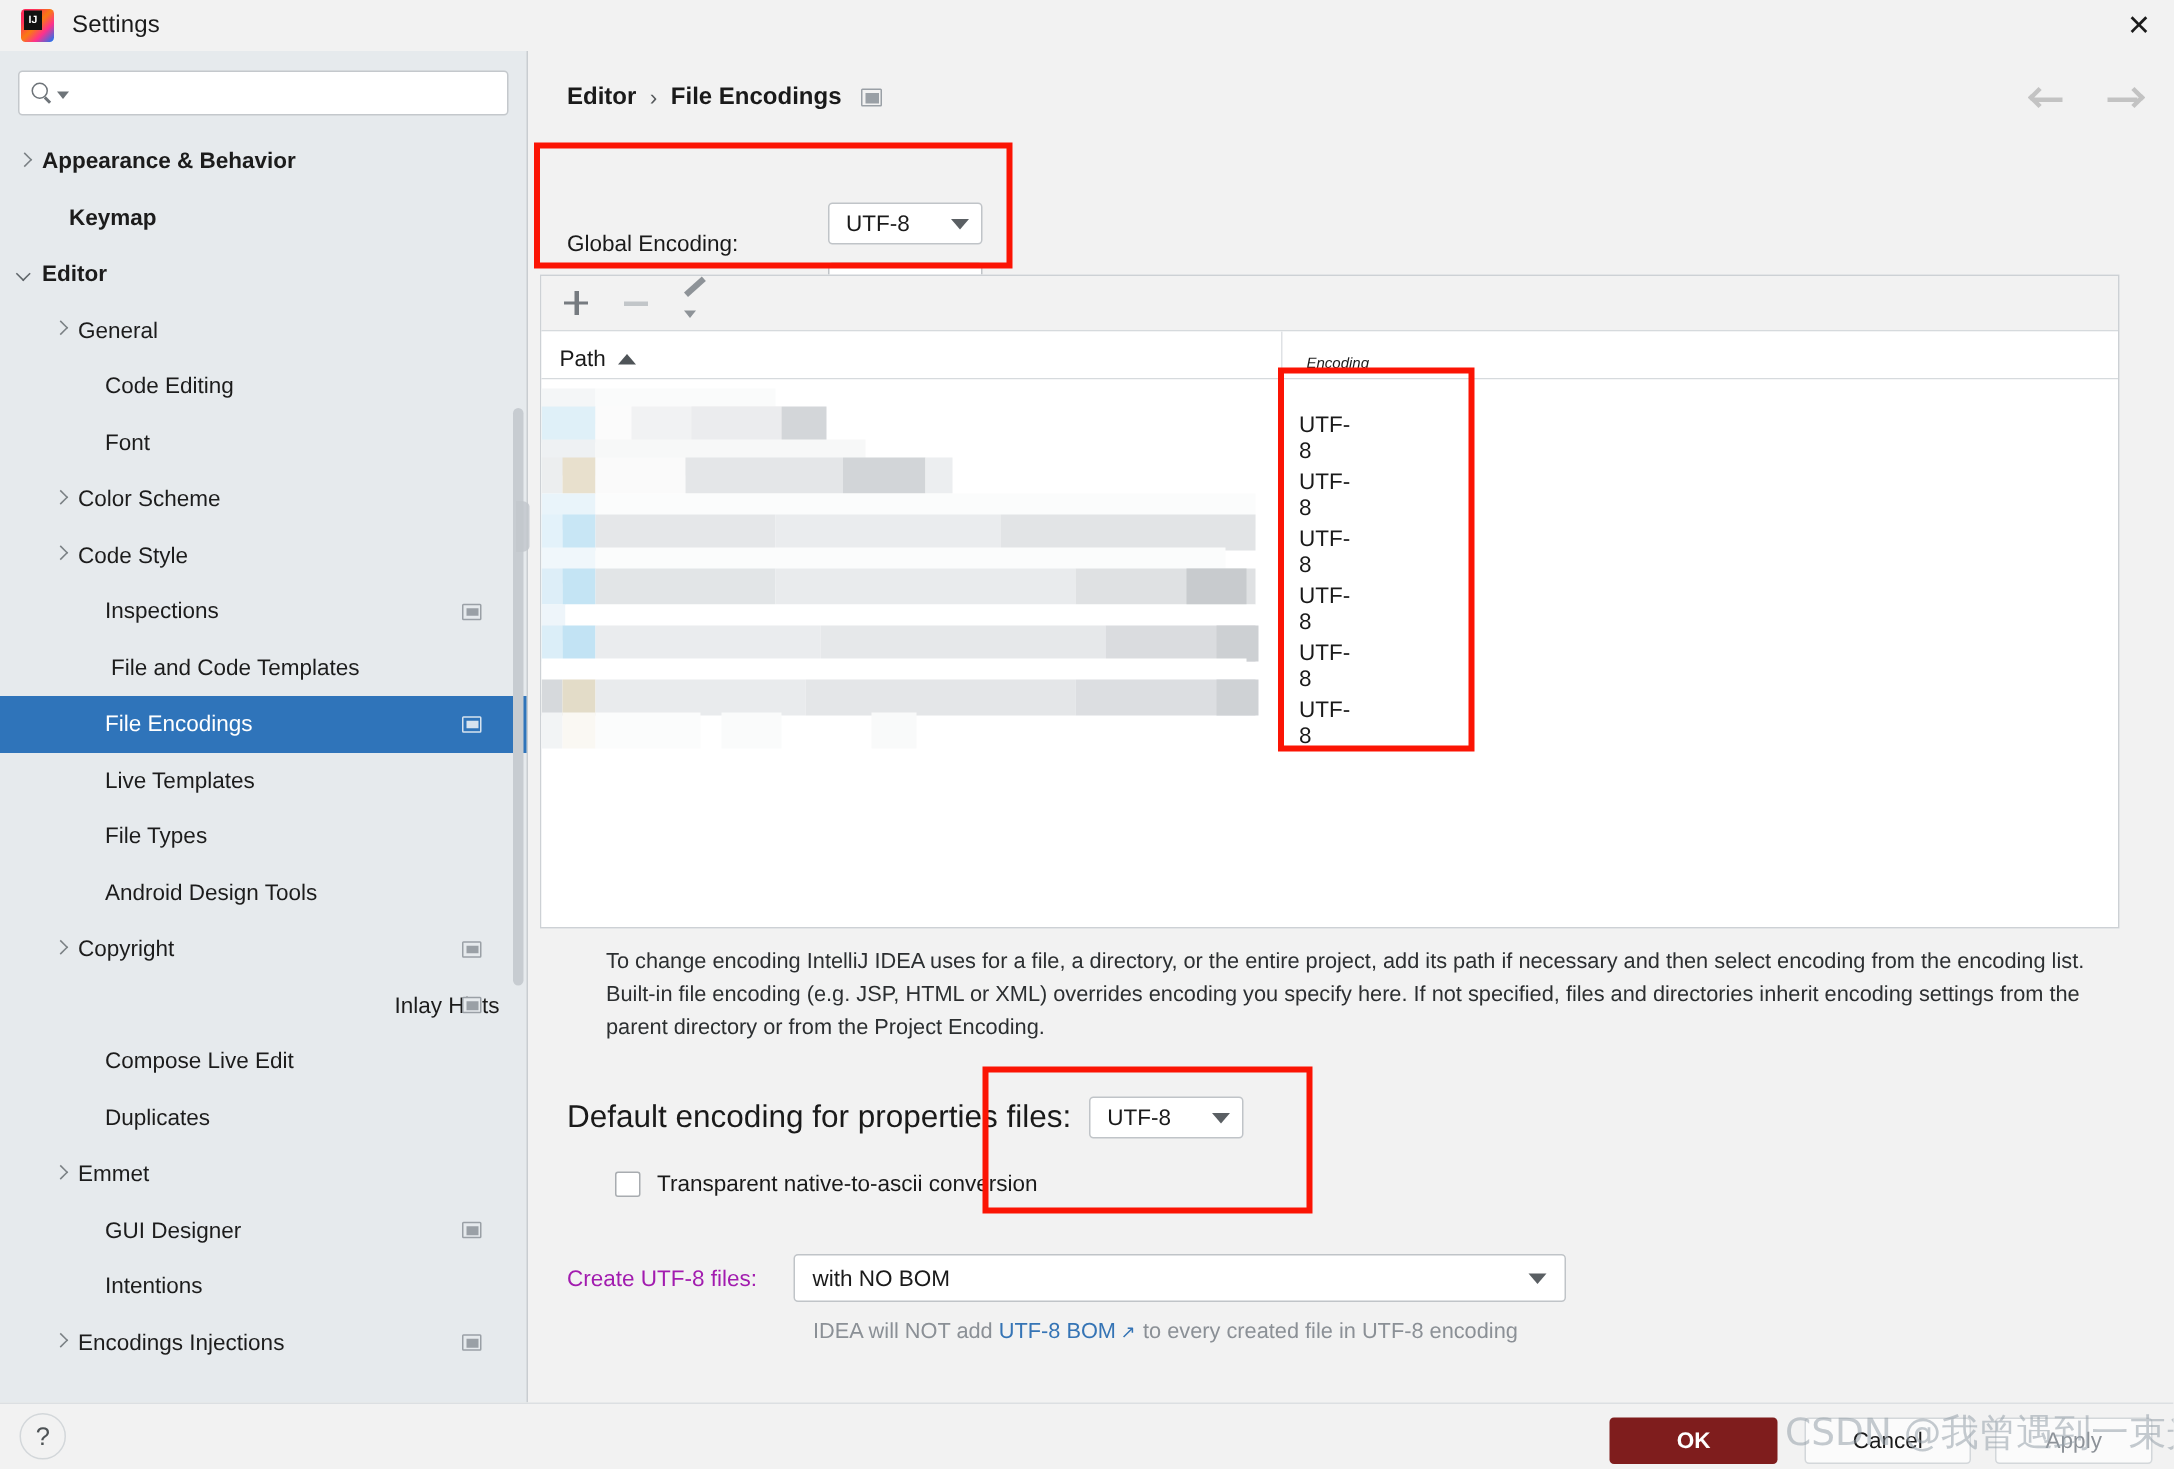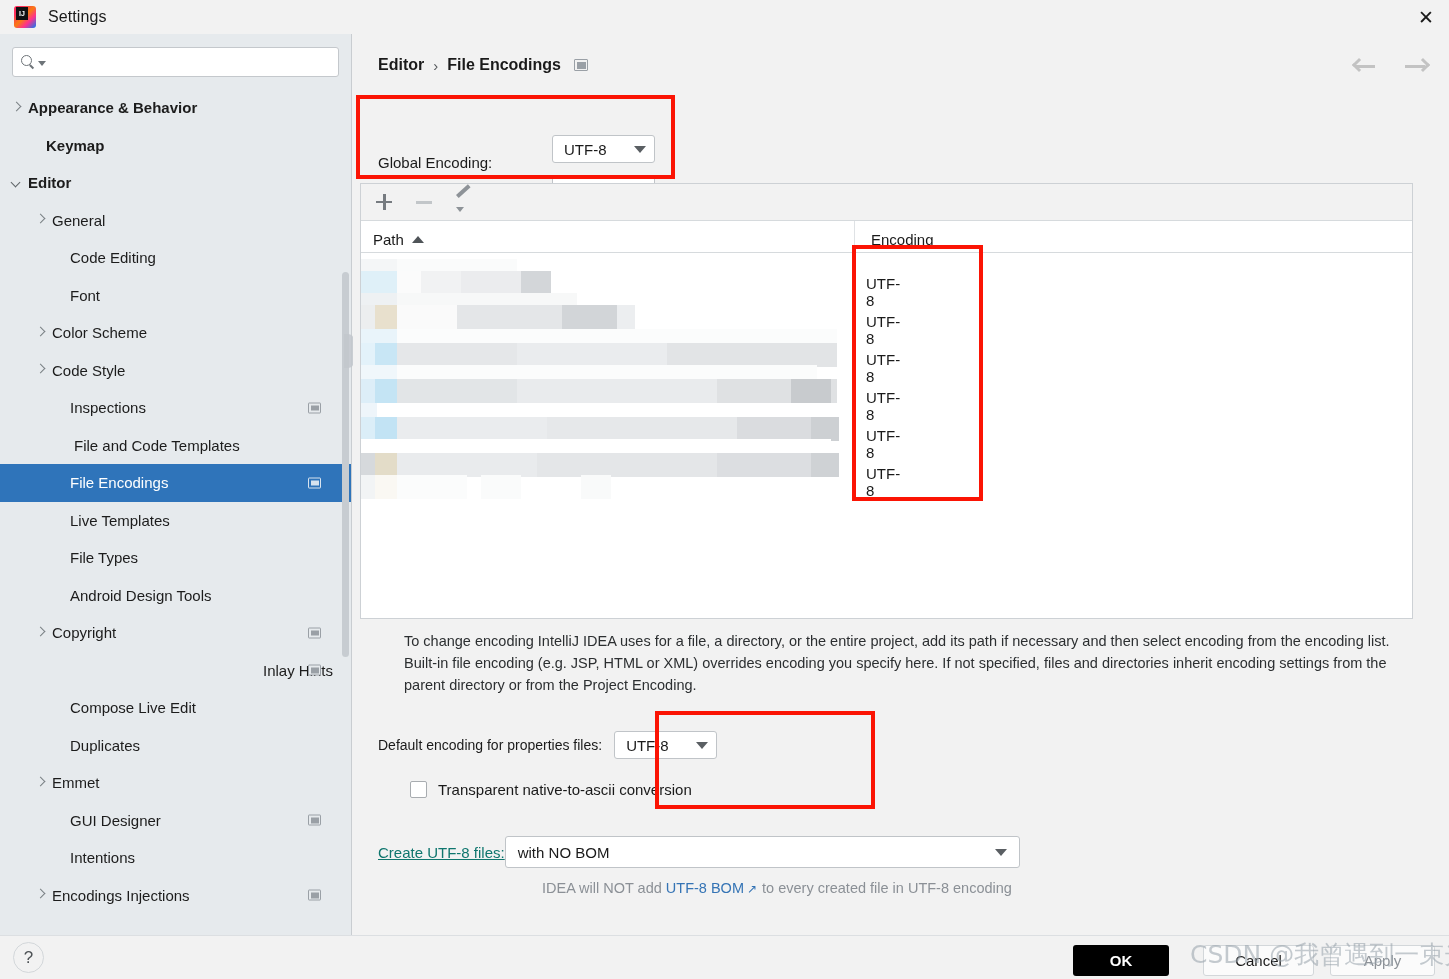--- a/index.html
+++ b/index.html
@@ -209,55 +209,55 @@
     font-size: 15px; color: #1a1a1a; display: flex; align-items: center; gap: 8px;
   }
   .sort-asc {
     width: 0; height: 0; border-left: 6px solid transparent; border-right: 6px solid transparent;
     border-bottom: 7px solid #4f5458;
   }
   .th-col-div {
     position: absolute; left: 493px; top: 0; bottom: 0; width: 1px; background: #dfe2e5;
   }
   .th-enc {
-    padding-left: 18px; padding-bottom: 4px; font-size: 15px; color: #1a1a1a;
+    padding-left: 18px; padding-bottom: 4px; font-size: 10px; color: #1a1a1a; font-style: italic;
   }
   .tbl-body { position: relative; height: 365px; overflow: hidden; background: #fff; }
   .blur-row { position: absolute; left: 0; height: 24px; }
   .blur-cell { position: absolute; top: 0; height: 100%; }
   .enc-col { position: absolute; left: 505px; top: 0; }
   .enc-cell {
     position: absolute; left: 0; font-size: 15px; color: #1a1a1a;
   }
 
   
   .desc {
     position: absolute; left: 404px; top: 630px; width: 1010px;
     font-size: 14.5px; line-height: 22px; color: #2c2f31;
   }
 
   
   .props-row {
     position: absolute; left: 378px; top: 731px; display: flex; align-items: center;
   }
-  .props-label { font-size: 14px; color: #1a1a1a; margin-right: 12px; }
+  .props-label { font-size: 21px; color: #1a1a1a; margin-right: 12px; }
   .check-row {
     position: absolute; left: 410px; top: 781px; display: flex; align-items: center;
   }
   .checkbox {
     width: 17px; height: 17px; border: 1.4px solid #a8acb0; border-radius: 2px;
     background: #fff; margin-right: 11px; cursor: pointer; flex: none;
   }
   .check-label { font-size: 15px; color: #1a1a1a; }
 
   
   .create-row {
     position: absolute; left: 378px; top: 836px; display: flex; align-items: center;
   }
-  .create-label { font-size: 15px; color: #0f766e; margin-right: 0; text-decoration: underline; }
+  .create-label { font-size: 15px; color: #a21caf; margin-right: 24px; }
   .wide-combo {
     width: 515px; height: 32px; background: #fff; border: 1px solid #c0c4c8; border-radius: 3px;
     display: flex; align-items: center; justify-content: space-between;
     padding: 0 12px 0 12px; cursor: pointer;
   }
   .wide-combo .combo-val { font-size: 15px; }
   .hint {
     position: absolute; left: 542px; top: 880px; font-size: 14.5px; color: #8b9096;
     display: flex; align-items: baseline;
   }
@@ -278,21 +278,21 @@
     position: absolute; left: 13px; top: 6px; width: 31px; height: 31px;
     border: 1px solid #d3d7da; border-radius: 50%; background: #f2f2f2;
     display: flex; align-items: center; justify-content: center;
     font-size: 17px; color: #4d5255; cursor: pointer;
   }
   .btn {
     position: absolute; top: 9px; height: 31px;
     border-radius: 3px; display: flex; align-items: center; justify-content: center;
     font-size: 15px; cursor: pointer;
   }
-  .btn-ok { left: 1073px; width: 96px; background: #000000; color: #fff; font-weight: bold; }
+  .btn-ok { left: 1073px; width: 112px; background: #7f1d1d; color: #fff; font-weight: bold; }
   .btn-cancel { left: 1203px; width: 111px; background: #fbfbfb; border: 1px solid #d3d7da; color: #1a1a1a; }
   .btn-apply { left: 1330px; width: 105px; background: #fbfbfb; border: 1px solid #d3d7da; color: #8d9298; }
 
   .watermark {
     position: absolute; left: 1190px; top: 938px; z-index: 60;
     font-size: 25px; color: rgba(150,160,170,.55);
     font-family: "DejaVu Sans", sans-serif; white-space: nowrap;
     pointer-events: none;
   }
 </style>

